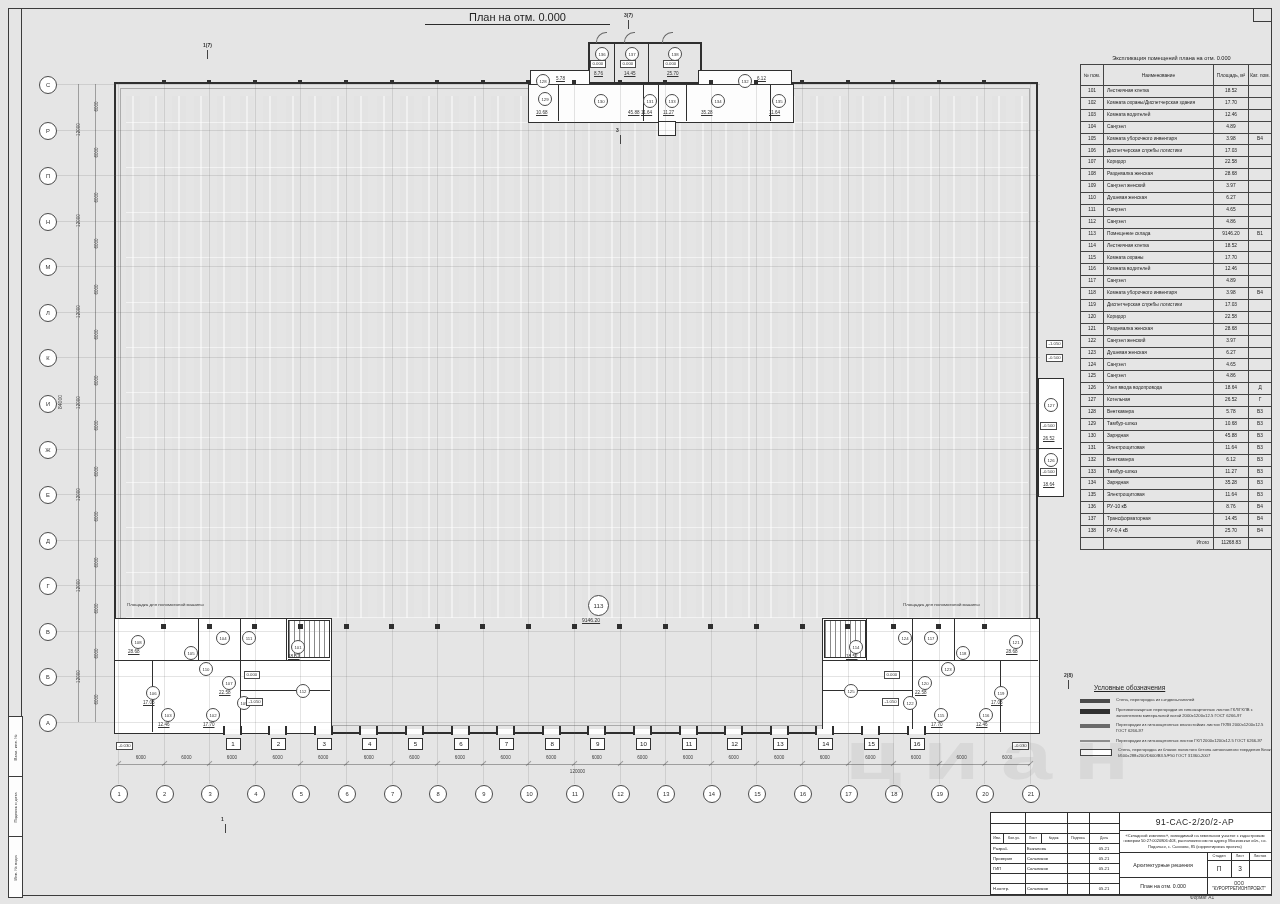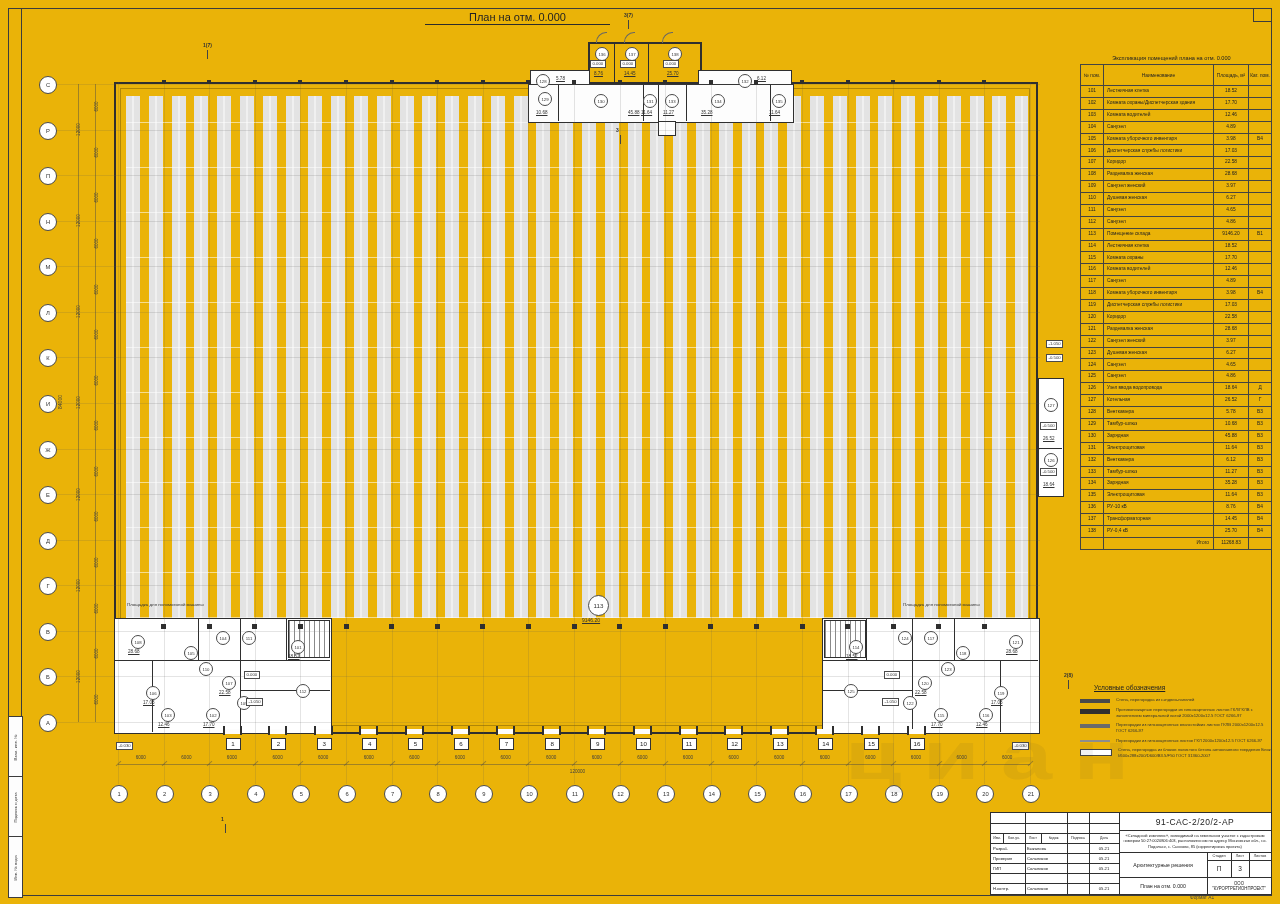--- a/index.html
+++ b/index.html
@@ -1,17 +1,17 @@
 <!DOCTYPE html>
 <html><head>
 <meta charset="utf-8">
 <style>
   html,body{margin:0;padding:0}
   body{width:1280px;height:904px;background:#ffffff;font-family:"Liberation Sans",sans-serif;color:#2b2b2b;position:relative;overflow:hidden}
-  .sheet{position:absolute;inset:0;background:#eab308}
+  .sheet{position:absolute;inset:0;background:#e5e5e5}
   .frame{position:absolute;left:8px;top:8px;width:1262px;height:886px;border:1.4px solid #3c3c3c}
   .leftline{position:absolute;left:21px;top:8px;width:1px;height:886px;background:#3c3c3c}
   .cornerbox{position:absolute;left:1253px;top:8px;width:18px;height:13px;border-left:1px solid #3c3c3c;border-bottom:1px solid #3c3c3c}
   .strip-box{position:absolute;left:8px;width:13px;border:0.8px solid #3c3c3c;display:flex;align-items:center;justify-content:center;background:#fdfdfd}
   .strip-box span{transform:rotate(-90deg);font-size:4.2px;white-space:nowrap;color:#444}
   .title-main{position:absolute;left:425px;top:11px;width:185px;text-align:center;font-size:11px;color:#222;border-bottom:1px solid #2b2b2b;padding-bottom:1px}
   .wall{position:absolute;border:2px solid #2f2f2f;background:transparent}
   .wall2{position:absolute;border:1.2px solid #2f2f2f;background:#fdfdfd}
   .innerline{position:absolute;border:0.7px solid rgba(0,0,0,0.25)}
   .iline{position:absolute;background:#2f2f2f}

